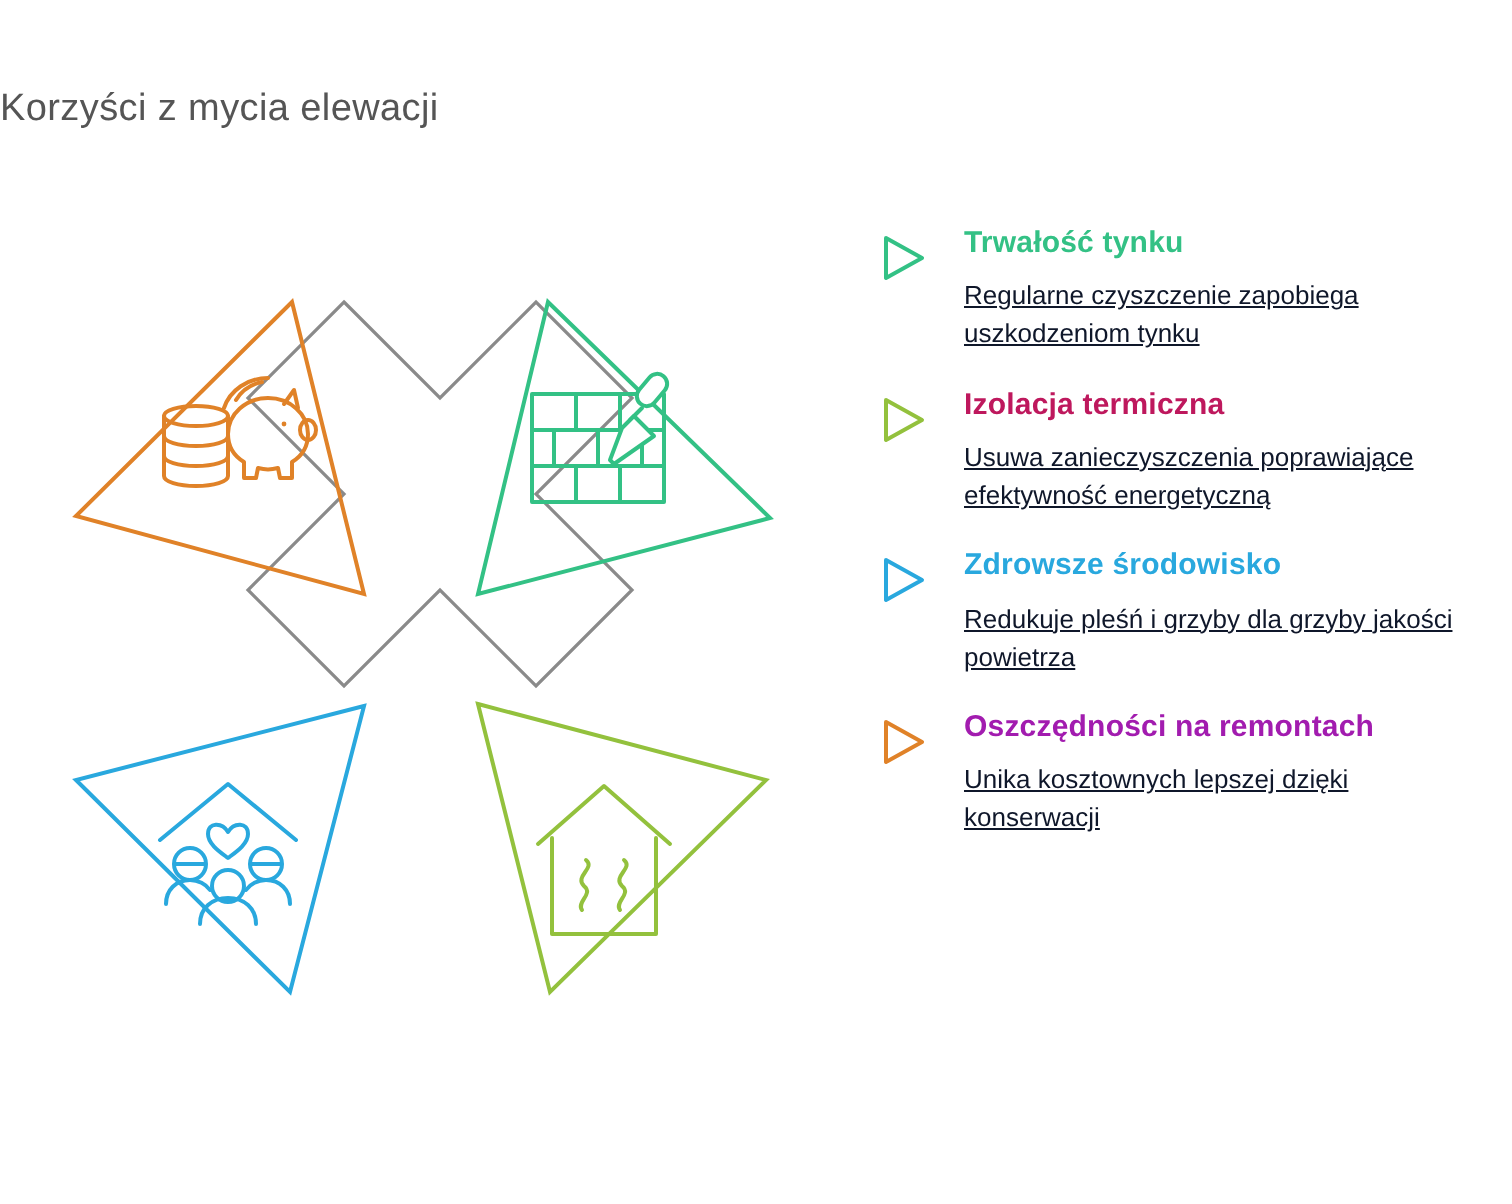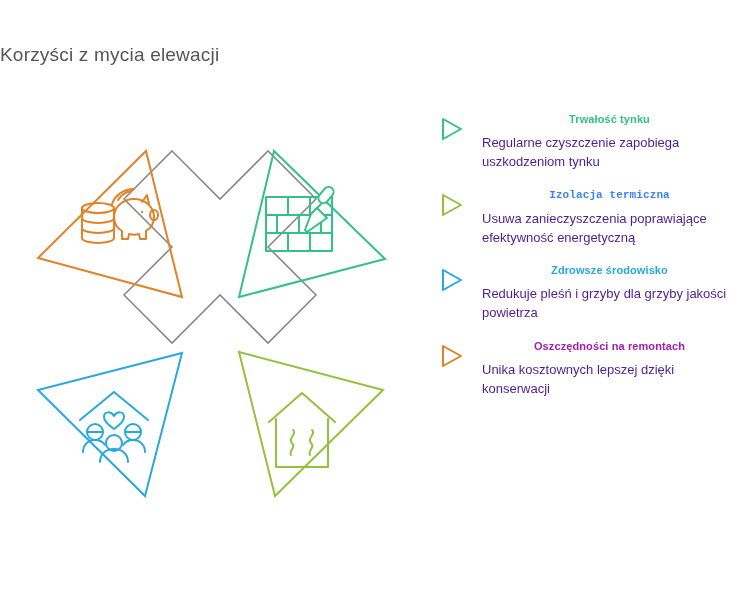--- a/index.html
+++ b/index.html
@@ -53,36 +53,36 @@
     margin-bottom: 16px;
   }
   .benefit-marker {
     position: absolute;
     left: 2px;
     top: 4px;
     width: 26px;
     height: 26px;
   }
   .benefit-heading {
-    font-size: 11px;
+    font-size: 15px;
     font-weight: bold;
     line-height: 1.28;
     margin: 0 0 7px 0;
     letter-spacing: 0.1px;
-    text-align: center;
   }
   .benefit-body {
     font-size: 13px;
     line-height: 1.48;
-    color: #4c1d95;
+    color: #0f172a;
     margin: 0;
     max-width: 250px;
+    text-decoration: underline;
   }
   .b1 .benefit-heading { color: #33c185; }
-  .b2 .benefit-heading { color: #3b82f6; font-family: Liberation Mono, monospace; }
+  .b2 .benefit-heading { color: #be185d; }
   .b3 .benefit-heading { color: #29a8de; margin-top: 16px; }
   .b4 .benefit-heading { color: #a21caf; }
 </style>
 </head>
 <body>
 
 <div class="page">
 
   <div class="page-title">Korzyści z mycia elewacji</div>
 

